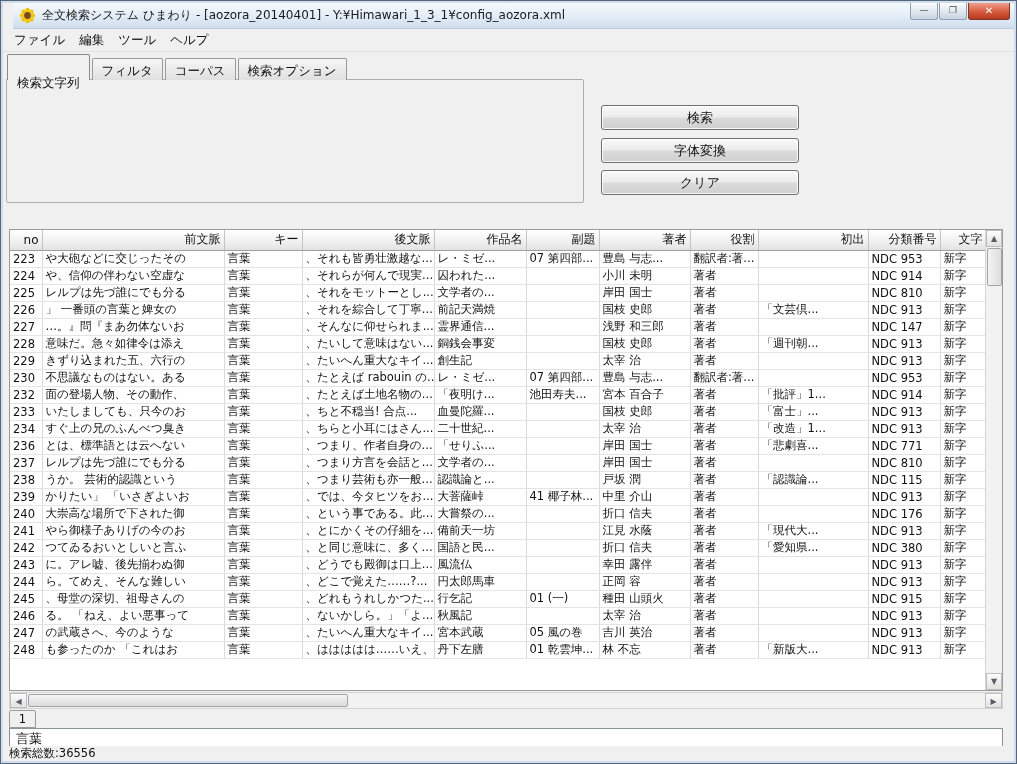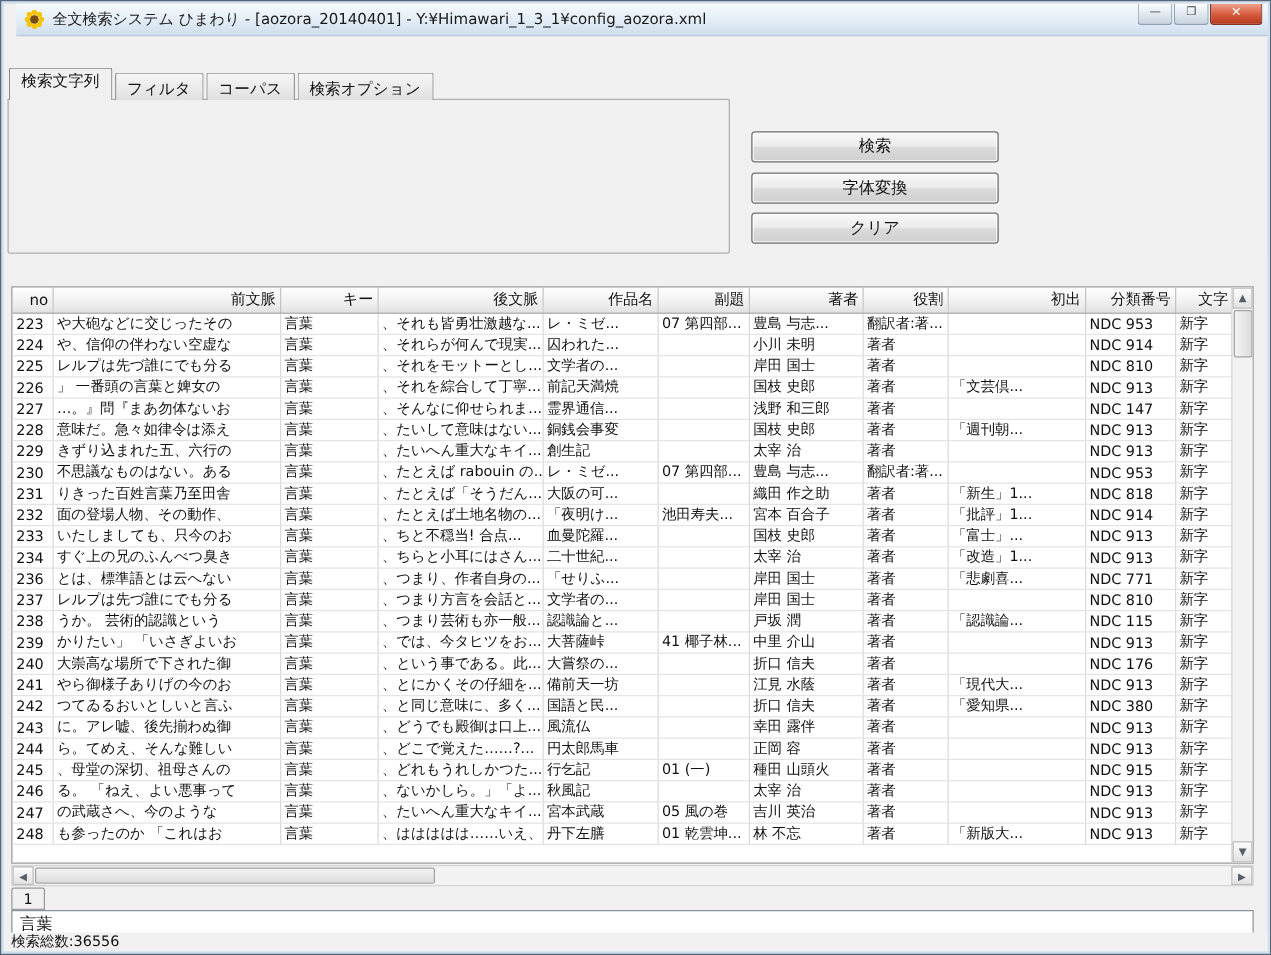--- a/index.html
+++ b/index.html
@@ -46,21 +46,21 @@
   
   .tabstrip { position:absolute; left:6px; top:53px; display:flex; align-items:flex-end; height:26px; z-index:3; }
   .tab {
     font-size:12.5px; color:#111; padding:4px 9px 3px;
     border:1px solid #9a9a9a; border-bottom:none; margin-right:2px;
     border-radius:2px 2px 0 0;
     background:linear-gradient(#f6f6f6,#e0e0e0);
     height:22px;
   }
   .tab.active {
-    background:#f0f0f0; height:26px; padding-top:2px; position:relative;
+    background:#f0f0f0; height:26px; padding-top:20px; position:relative;
     border-color:#8a8a8a;
   }
   .tabpanel {
     position:absolute; left:5px; top:78px; width:578px; height:124px;
     border:1px solid #aeaeae; border-radius:0 2px 2px 2px; background:#f0f0f0; z-index:1;
   }
 
   
   .label { position:absolute; font-size:13px; color:#111; }
   .textbox {
@@ -167,20 +167,26 @@
       </svg>
     </span>
     <span class="title-text">全文検索システム ひまわり - [aozora_20140401] - Y:¥Himawari_1_3_1¥config_aozora.xml</span>
     <div class="win-buttons">
       <div class="win-btn">—</div>
       <div class="win-btn">❐</div>
       <div class="win-btn close">✕</div>
     </div>
   </div>
 
+  <div class="menubar">
+    <span class="menu-item">ファイル</span>
+    <span class="menu-item">編集</span>
+    <span class="menu-item">ツール</span>
+    <span class="menu-item">ヘルプ</span>
+  </div>
 
   <div class="tabstrip">
     <div class="tab active">検索文字列</div>
     <div class="tab">フィルタ</div>
     <div class="tab">コーパス</div>
     <div class="tab">検索オプション</div>
   </div>
   <div class="tabpanel"></div>
 
   <div class="combo" style="left:10px; top:86px; width:161px; height:29px;">
@@ -336,33 +342,20 @@
             <td>、たとえば rabouin の...</td>
             <td>レ・ミゼ...</td>
             <td>07 第四部...</td>
             <td>豊島 与志...</td>
             <td>翻訳者:著...</td>
             <td></td>
             <td>NDC 953</td>
             <td>新字</td>
           </tr>
           <tr>
-            <td>231</td>
-            <td>りきった百姓言葉乃至田舎</td>
-            <td>言葉</td>
-            <td>、たとえば「そうだん...</td>
-            <td>大阪の可...</td>
-            <td></td>
-            <td>織田 作之助</td>
-            <td>著者</td>
-            <td>「新生」1...</td>
-            <td>NDC 818</td>
-            <td>新字</td>
-          </tr>
-          <tr>
             <td>232</td>
             <td>面の登場人物、その動作、</td>
             <td>言葉</td>
             <td>、たとえば土地名物の...</td>
             <td>「夜明け...</td>
             <td>池田寿夫...</td>
             <td>宮本 百合子</td>
             <td>著者</td>
             <td>「批評」1...</td>
             <td>NDC 914</td>

